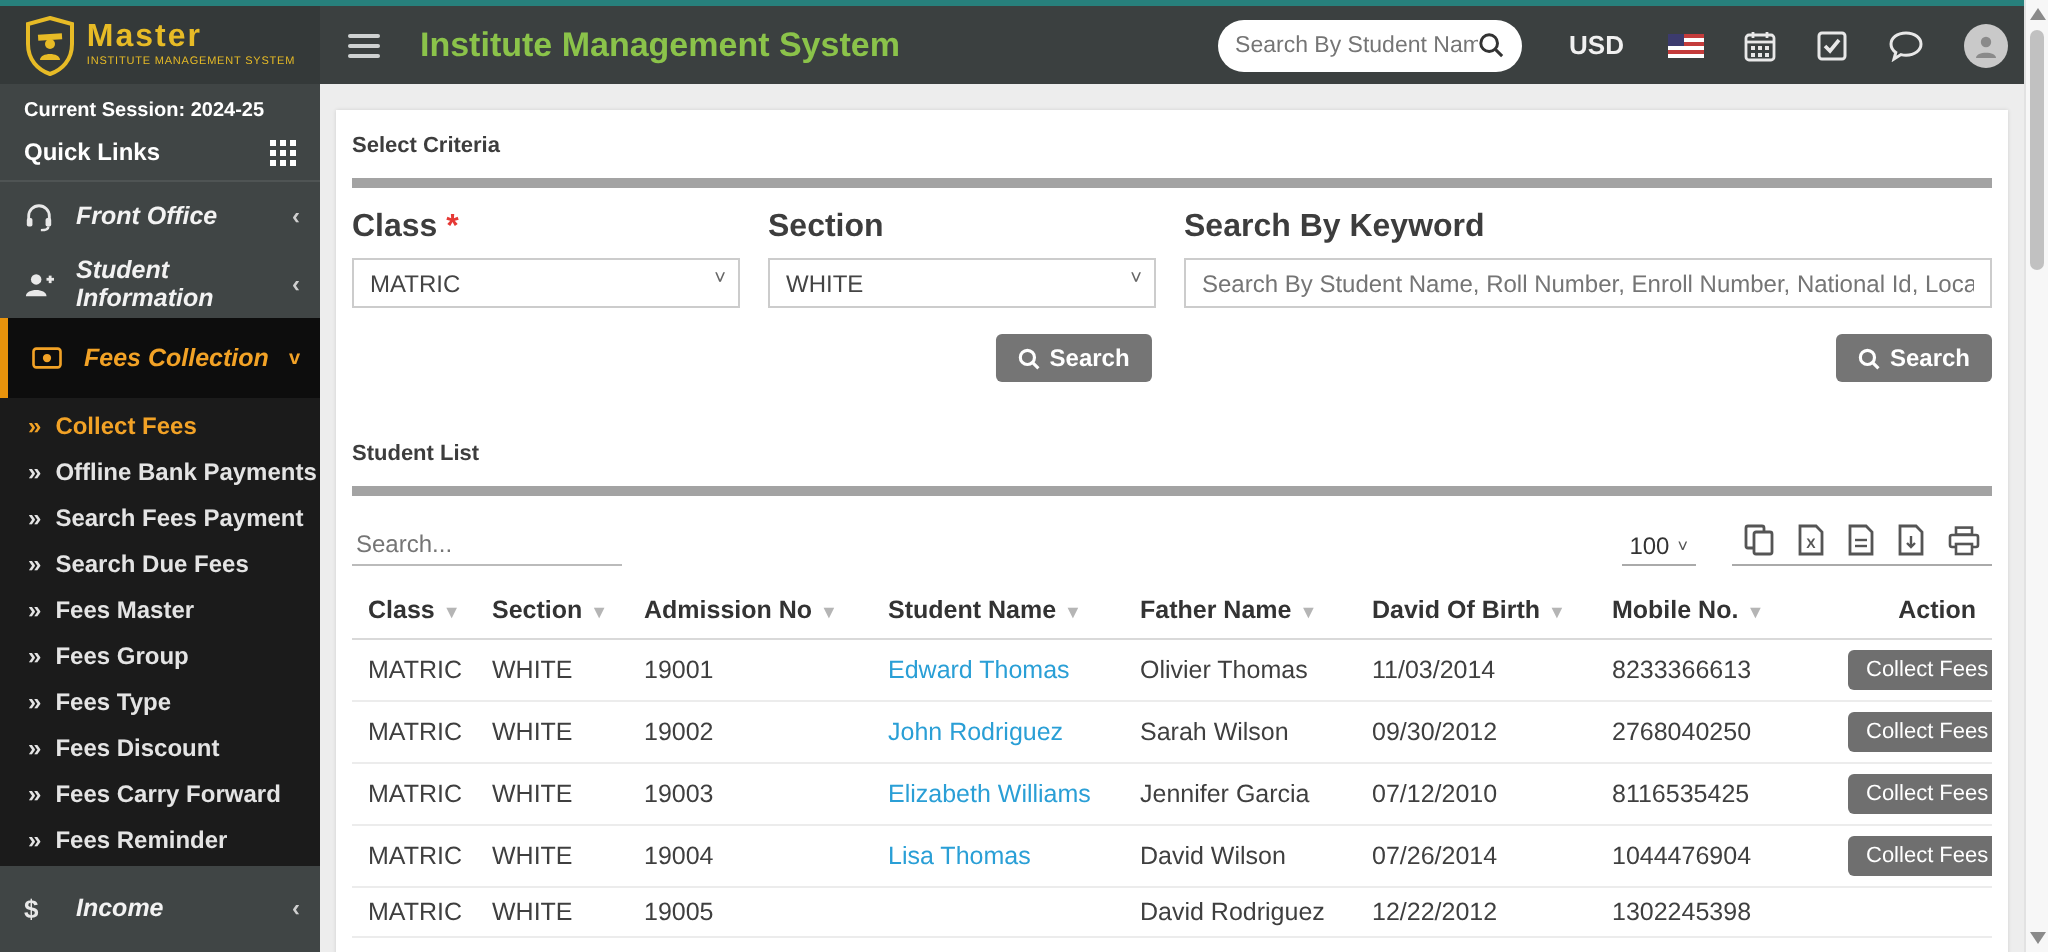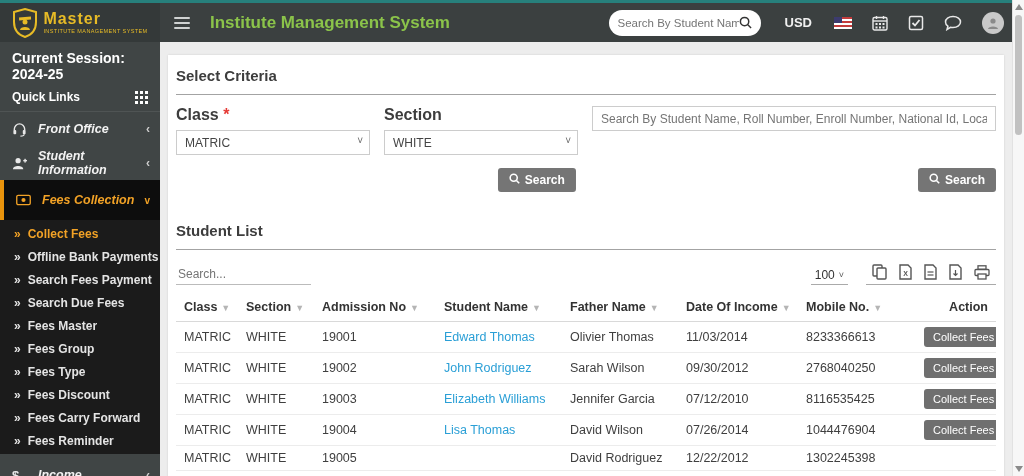--- a/index.html
+++ b/index.html
@@ -22,53 +22,53 @@
   .top-search svg { flex:none; }
   .top-currency { color:#f0f0f0; font-size:13px; margin-right:22px; font-weight:bold; }
   .flag { width:18px; height:12px; background:repeating-linear-gradient(#c43c3c 0 2px, #fff 2px 4px); position:relative; margin-right:20px; flex:none; }
   .flag::before { content:""; position:absolute; left:0; top:0; width:8px; height:6px; background:#3c3b6e; }
   .top-icon { margin-right:20px; flex:none; display:flex; align-items:center; cursor:pointer; }
   .avatar { width:22px; height:22px; border-radius:50%; background:#c9c9c9; display:flex; align-items:center; justify-content:center; margin-right:20px; flex:none; cursor:pointer; }
 
   
   .sidebar { position:absolute; top:42px; left:0; width:160px; bottom:0; background:#404545; color:#eee; overflow:hidden; z-index:4; }
   .side-head { padding:8px 12px 7px 12px; border-bottom:1px solid #4f5454; }
-  .session { font-size:14px; font-weight:bold; color:#fff; }
+  .session { font-size:10px; font-weight:bold; color:#fff; }
   .quicklinks { display:flex; align-items:center; justify-content:space-between; margin-top:8px; cursor:pointer; }
   .quicklinks span { font-size:12px; font-weight:bold; color:#fff; }
   .menu-item { height:34px; display:flex; align-items:center; padding:0 10px 0 12px; cursor:pointer; font-size:12.5px; font-weight:bold; color:#f2f2f2; }
   .menu-item .mi-icon { width:20px; display:flex; align-items:center; flex:none; color:#e8e8e8; }
   .menu-item .mi-label { flex:1; margin-left:6px;font-style:italic; }
   .menu-item .mi-chev { font-size:12px; color:#cfcfcf; }
   .menu-item.active { height:40px; background:#0d0d0d; border-left:4px solid #e8930c; padding-left:12px; color:#f2a226; }
   .menu-item.active .mi-icon { color:#f2a226; }
   .menu-item.active .mi-chev { color:#f2a226; font-size:10px; }
   .submenu { background:#1b1b1b; padding:2px 0; }
   .subitem { height:23px; display:flex; align-items:center; padding-left:14px; font-size:12px; font-weight:bold; color:#e4e4e4; cursor:pointer; }
   .subitem .dchev { margin-right:7px; font-size:12px; }
   .subitem.active { color:#f2a226; }
 
   
   .main { position:absolute; top:42px; left:160px; right:12px; bottom:0; background:#ededed; padding:7px 8px; overflow:hidden; }
   .alert-bar { background:#8b8b8b; color:#fff; font-size:12px; padding:10px 13px; }
   .alert-bar b { font-weight:bold; }
   .alert-link { color:#a5cf4a; text-decoration:underline; cursor:pointer; }
   .card { background:#fff; margin-top:6px; padding:10px 8px 20px 8px; min-height:400px; box-shadow:0 0 2px rgba(0,0,0,0.12); }
-  .section-title { font-size:15px; font-weight:bold; color:#3d3d3d; padding:2px 0 10px 0; border-bottom:1px solid #a3a3a3; }
+  .section-title { font-size:11px; font-weight:bold; color:#3d3d3d; padding:2px 0 10px 0; border-bottom:5px solid #a3a3a3; }
 
   .criteria-form { display:grid; grid-template-columns:194px 194px 1fr; gap:0 14px; margin-top:11px; }
   .field label { display:block; font-size:16px; font-weight:bold; color:#3d3d3d; margin-bottom:6px; }
   .req { color:#e53935; }
   .sel-wrap { position:relative; }
   .sel-wrap select { width:100%; height:25px; border:1px solid #ccc; background:#fff; font-size:12px; color:#444; padding:0 18px 0 8px; appearance:none; -webkit-appearance:none; border-radius:0; font-family:"Liberation Sans",sans-serif; }
   .sel-chev { position:absolute; right:7px; top:5px; color:#666; font-size:10px; pointer-events:none; }
   .field input[type=text] { width:100%; height:25px; border:1px solid #ccc; font-size:12px; color:#555; padding:0 8px; outline:none; font-family:"Liberation Sans",sans-serif; }
 
   .btn-row { position:relative; height:24px; margin-top:13px; }
-  .btn { display:inline-flex; gap:5px; background:#757575; color:#fff; border:none; font-size:12px; font-weight:bold; padding:5px 11px; border-radius:3px; cursor:pointer; font-family:"Liberation Sans",sans-serif; }
+  .btn { display:inline-flex; align-items:center; gap:5px; background:#757575; color:#fff; border:none; font-size:12px; font-weight:bold; padding:5px 11px; border-radius:3px; cursor:pointer; font-family:"Liberation Sans",sans-serif; }
   .btn-center { position:absolute; left:44%; transform:translateX(-50%); top:0; }
   .btn-right { position:absolute; right:0; top:0; }
 
   .list-title { margin-top:28px; }
   .list-toolbar { display:flex; justify-content:space-between; align-items:flex-end; margin-top:12px; }
   .list-search input { border:none; border-bottom:1px solid #bbb; width:135px; font-size:12px; color:#777; padding:3px 2px; outline:none; background:transparent; font-family:"Liberation Sans",sans-serif; }
   .toolbar-right { display:flex; align-items:flex-end; gap:18px; }
   .pagesize { display:flex; align-items:center; gap:4px; border-bottom:1px solid #aaa; padding:2px 4px; font-size:12px; color:#333; cursor:pointer; }
   .pagesize .sel-chev2 { font-size:9px; color:#555; }
   .export-icons { display:flex; align-items:center; gap:12px; border-bottom:1px solid #aaa; padding:2px 6px 4px 6px; }
@@ -285,20 +285,21 @@
           </div>
         </div>
         <div class="field">
           <label>Section</label>
           <div class="sel-wrap">
             <select><option>WHITE</option></select>
             <span class="sel-chev">˅</span>
           </div>
         </div>
         <div class="field">
+          <label>Search By Keyword</label>
           <input type="text" placeholder="Search By Student Name, Roll Number, Enroll Number, National Id, Local Id Etc." style="">
         </div>
       </div>
 
       <div class="btn-row">
         <button class="btn btn-center">
           <svg width="11" height="11" viewBox="0 0 14 14">
               <circle cx="6" cy="6" r="4.5" fill="none" stroke="#fff" stroke-width="2"></circle>
               <line x1="9.5" y1="9.5" x2="13" y2="13" stroke="#fff" stroke-width="2"></line>
             </svg>
@@ -362,21 +363,21 @@
             <col style="width:118px">
             <col>
           </colgroup>
         <thead>
           <tr>
             <th><span>Class</span><span class="sort">▼</span></th>
             <th><span>Section</span><span class="sort">▼</span></th>
             <th><span>Admission No</span><span class="sort">▼</span></th>
             <th><span>Student Name</span><span class="sort">▼</span></th>
             <th><span>Father Name</span><span class="sort">▼</span></th>
-            <th><span>Date Of Income</span><span class="sort">▼</span></th>
+            <th><span>David Of Birth</span><span class="sort">▼</span></th>
             <th><span>Mobile No.</span><span class="sort">▼</span></th>
             <th class="th-action"><span>Action</span></th>
           </tr>
         </thead>
         <tbody>
           <tr>
             <td>MATRIC</td>
             <td>WHITE</td>
             <td>19001</td>
             <td><a class="name-link">Edward Thomas</a></td>

